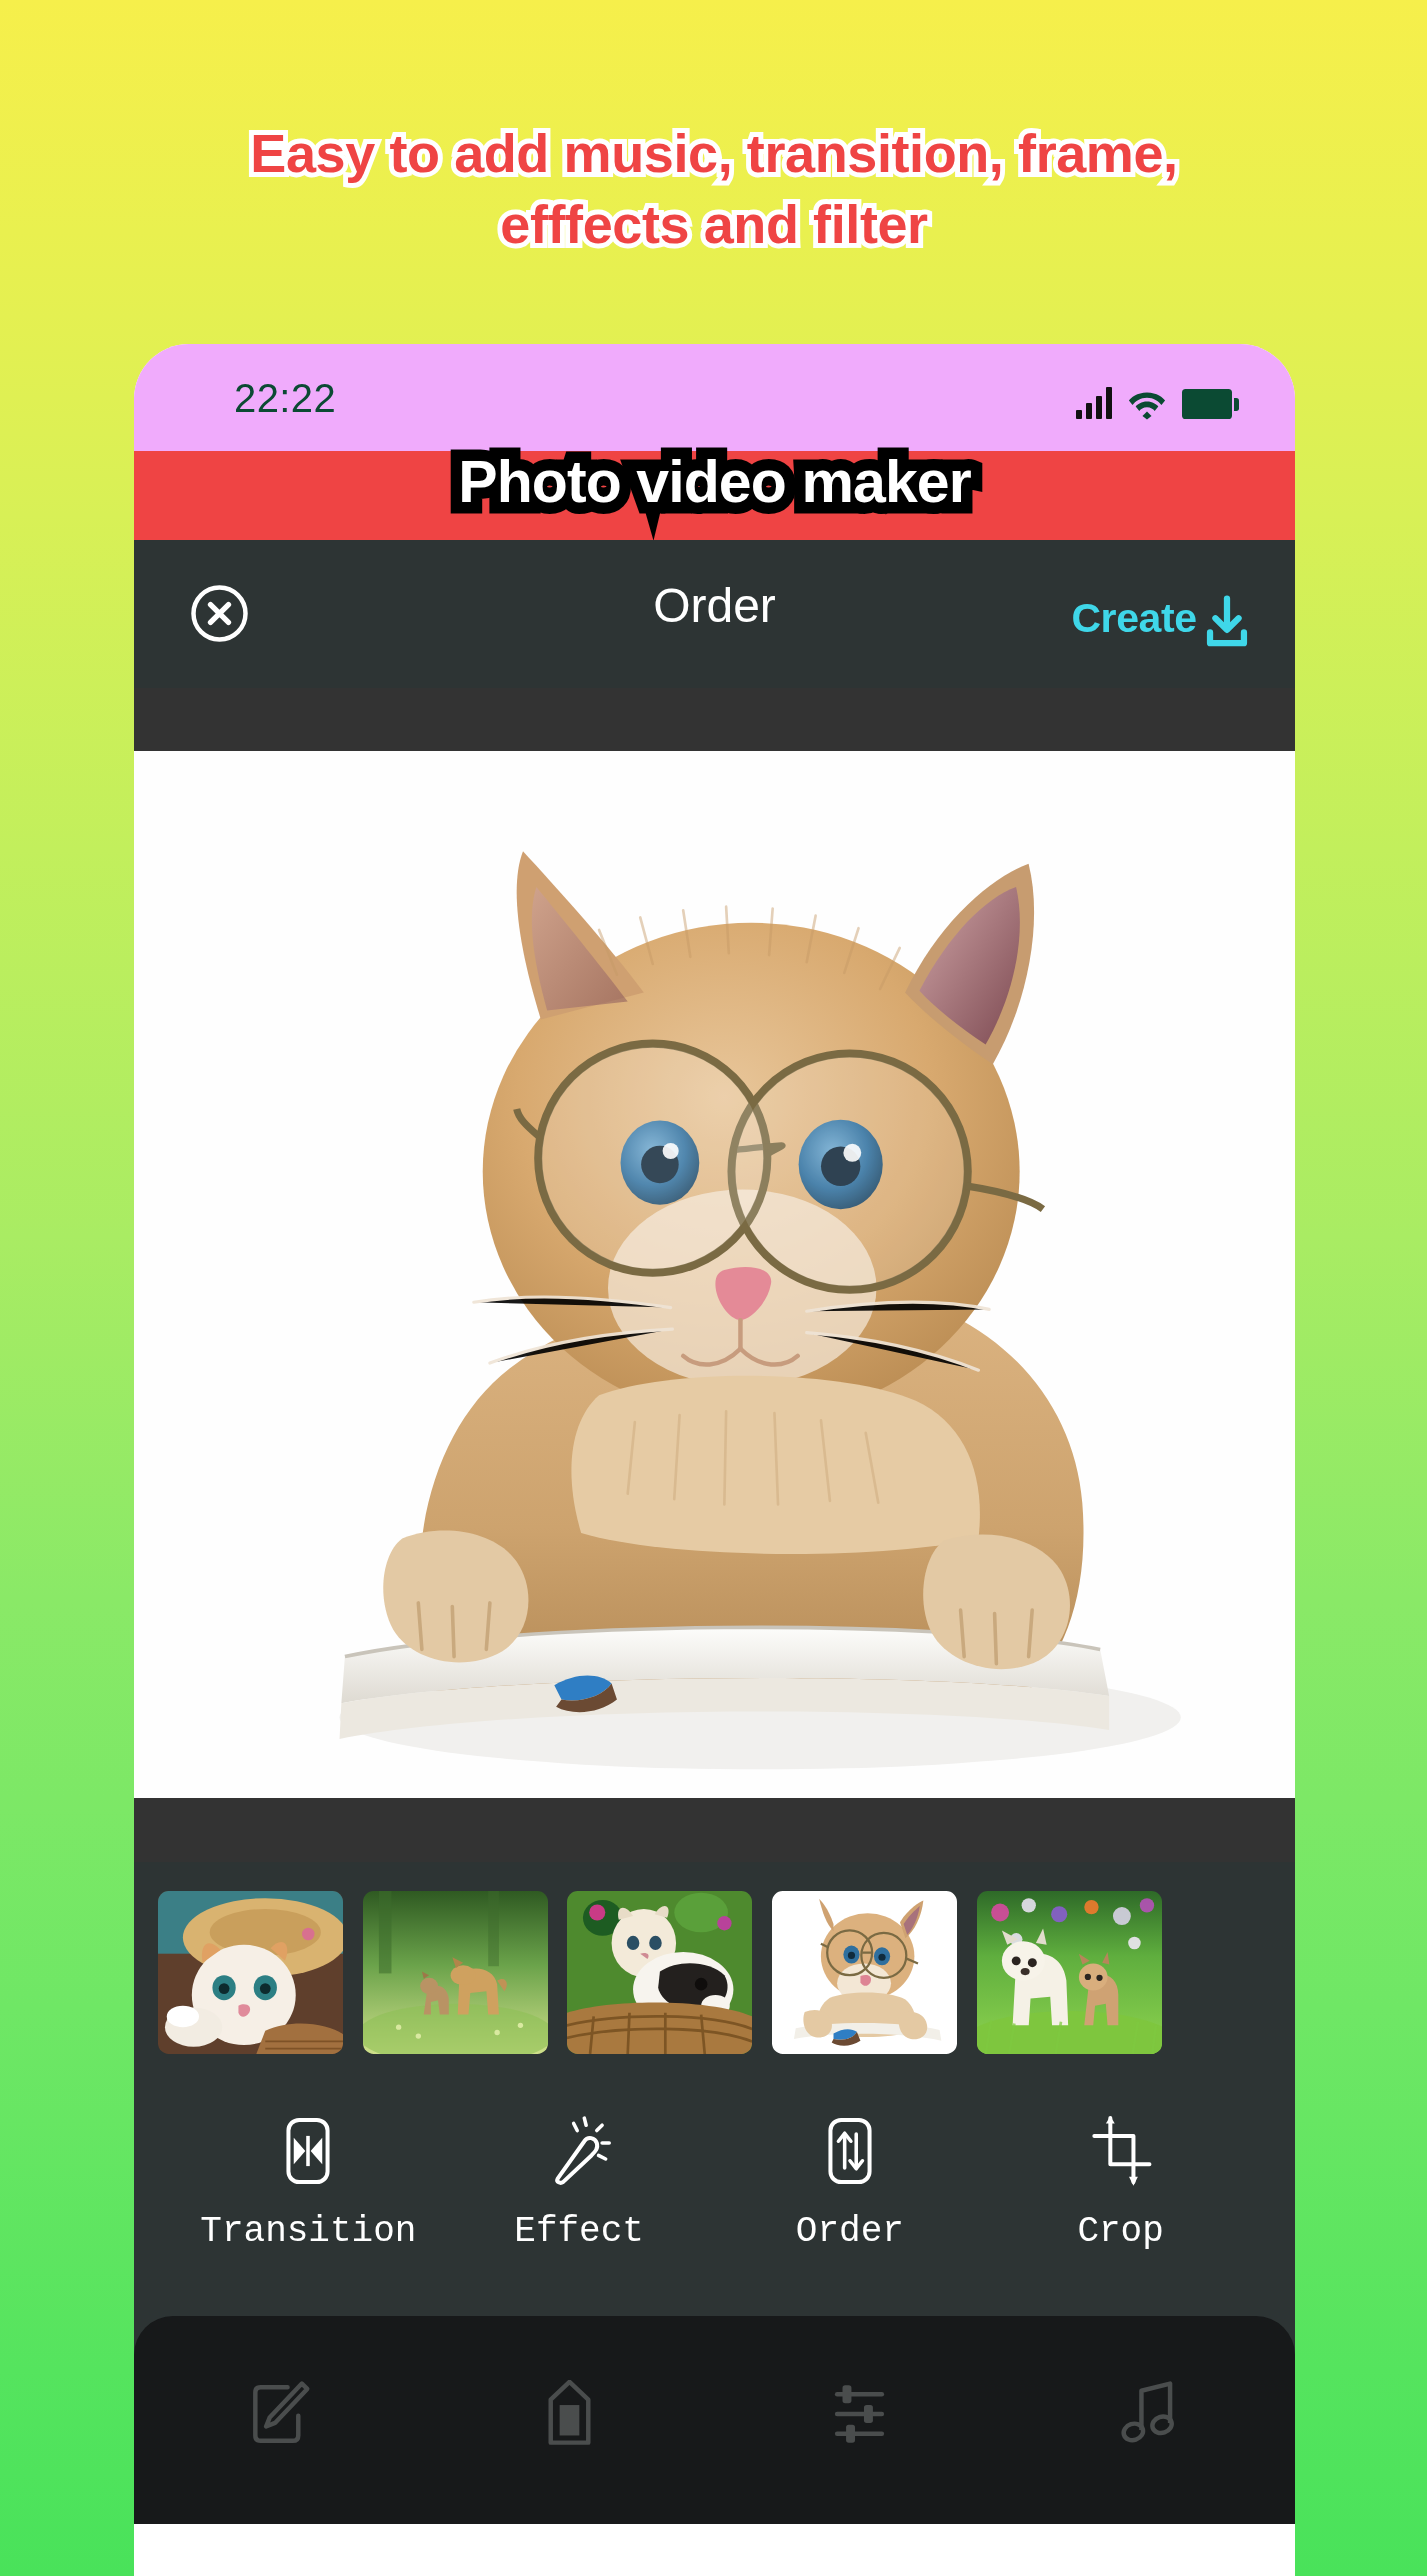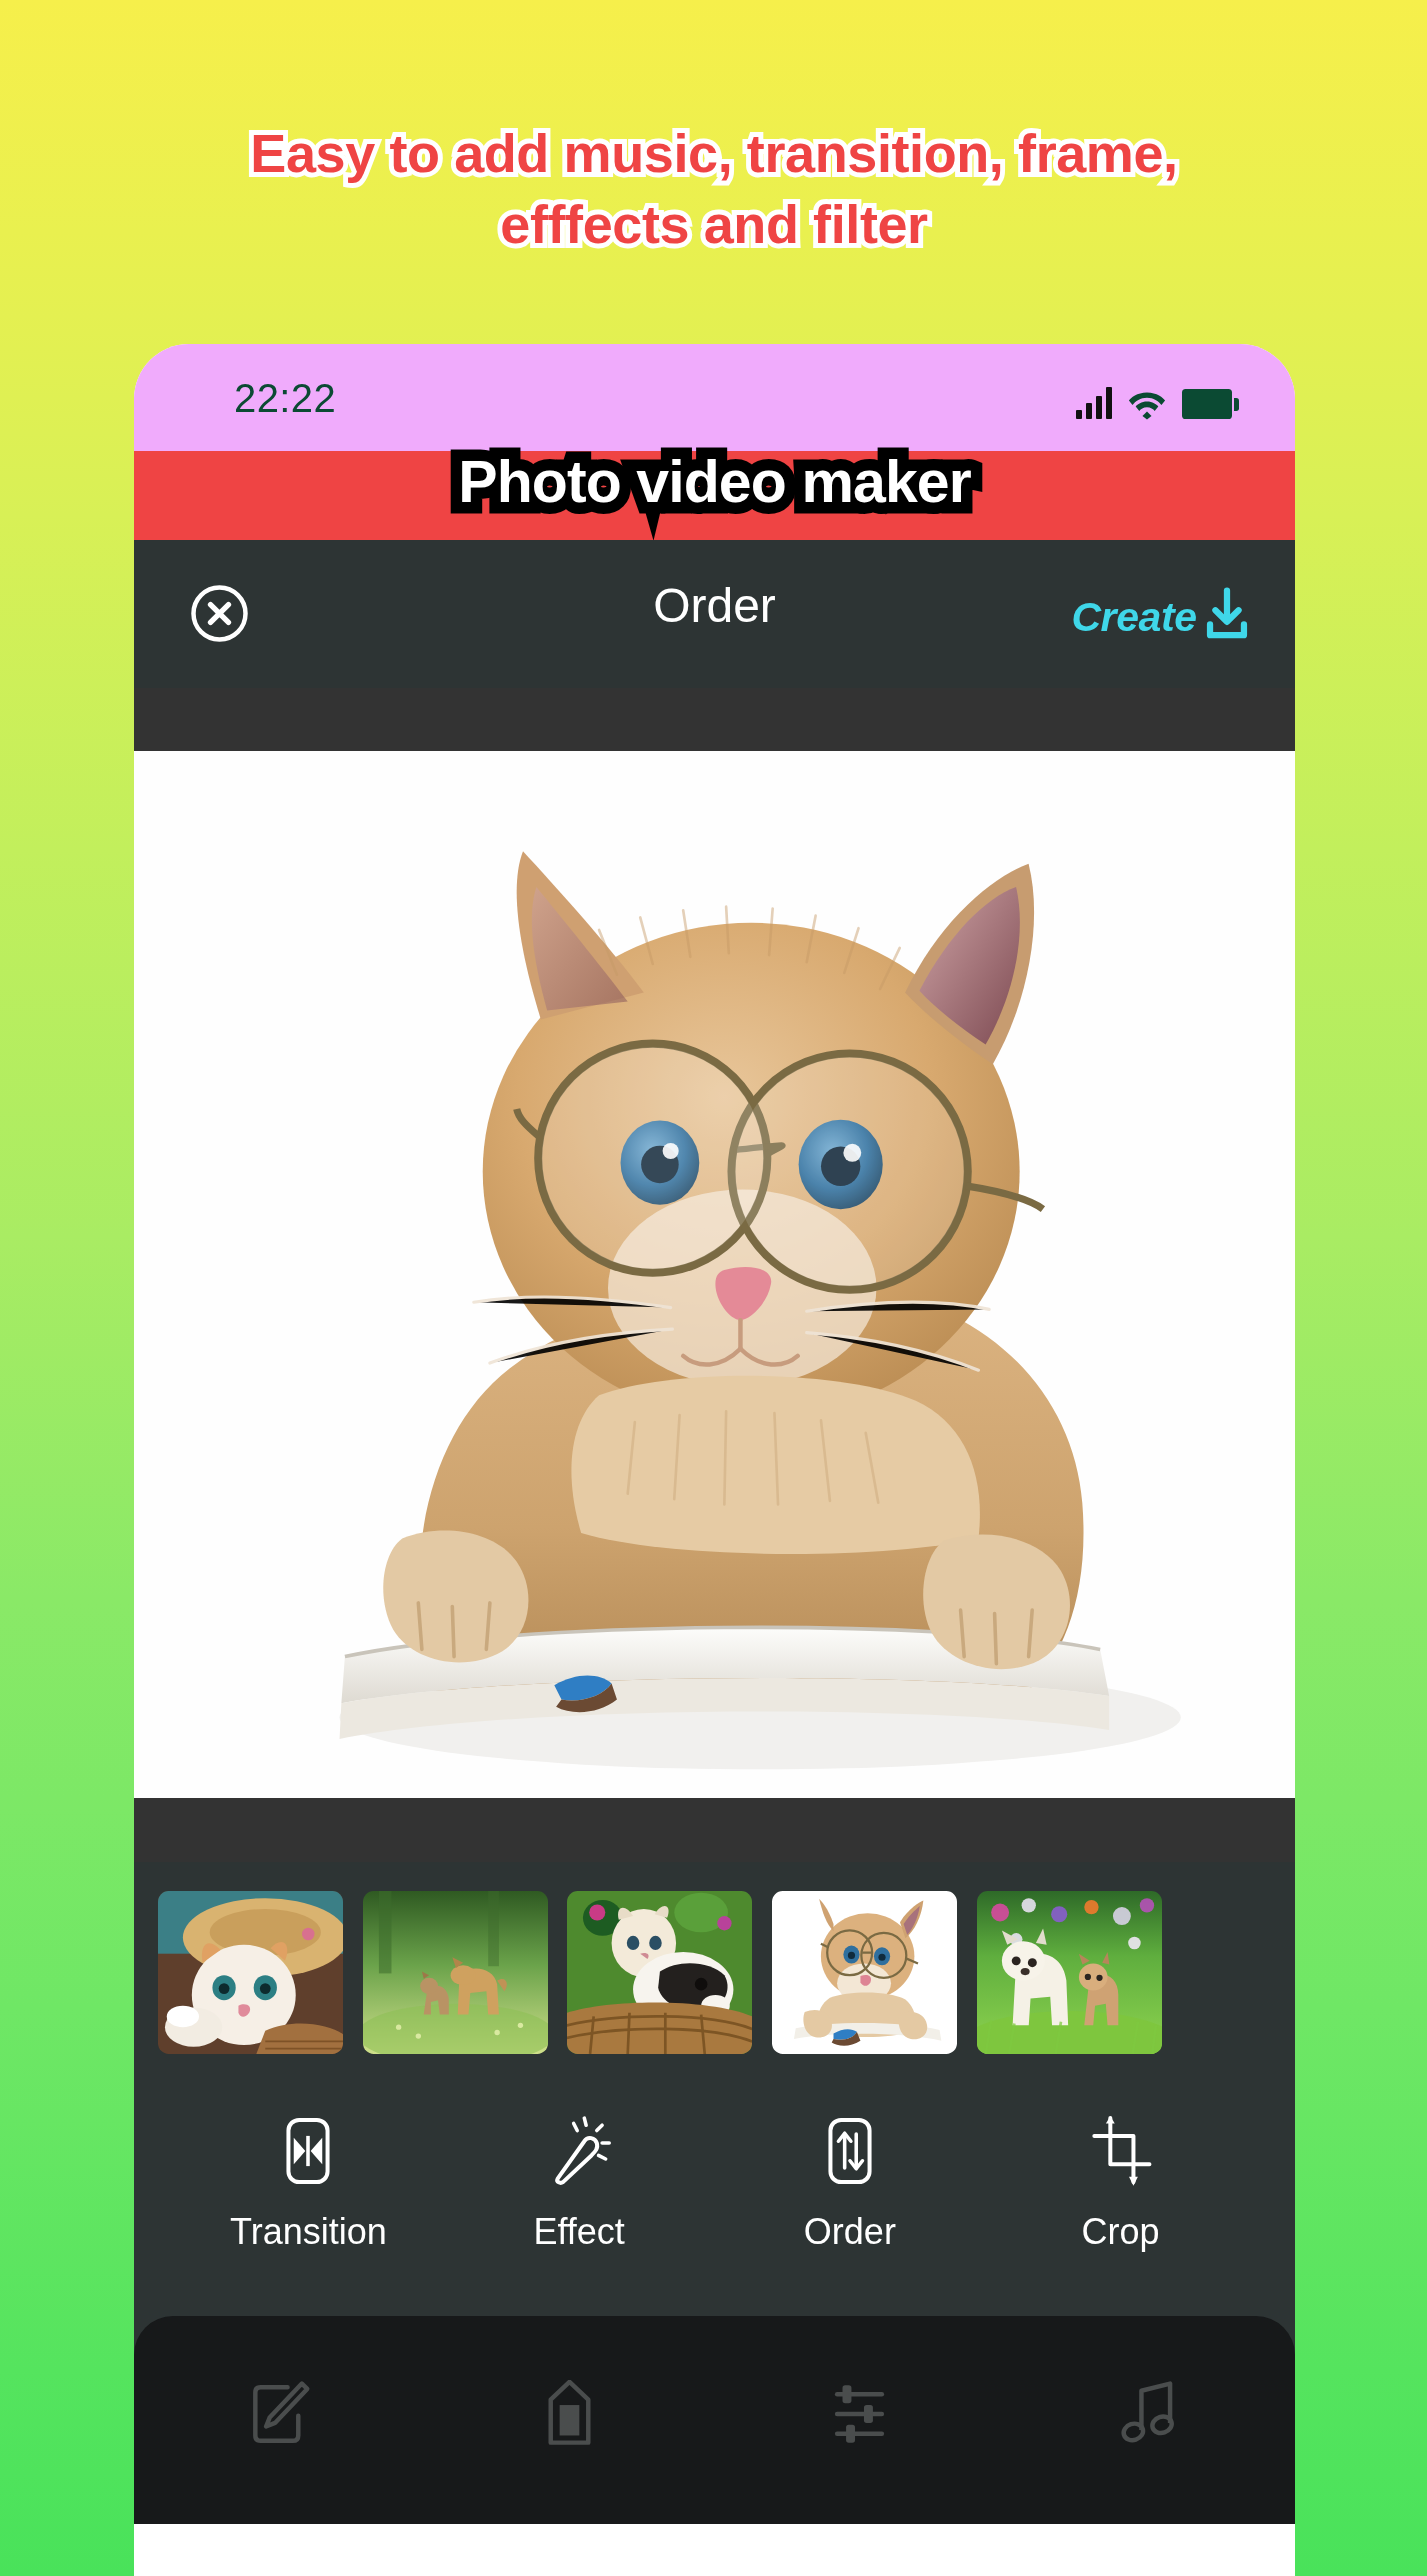--- a/index.html
+++ b/index.html
@@ -132,25 +132,24 @@
   .toolbar-title {
     position: absolute;
     left: 0; right: 0; top: 38px;
     text-align: center;
     font-size: 48px;
     color: #ffffff;
     font-weight: 400;
   }
   .create-btn {
     position: absolute;
-    right: 43px; top: 47px;
+    right: 43px; top: 55px;
     display: flex;
-    align-items: flex-end;
+    align-items: flex-start;
     gap: 5.4px;
-    font-style: italic;
   }
   .create-label {
     font-size: 41px;
     font-weight: bold;
     color: #3fd7e9;
     letter-spacing: -0.4px;
   }
   .create-ic { width: 50px; height: 54px; }
 
   .toolbar-sub {
@@ -194,20 +193,21 @@
   .thumb.selected {
     border: 6.3px solid #ffffff;
     background: #ffffff;
   }
   .thumb svg { display: block; width: 100%; height: 100%; }
 
   
   .tool-row {
     display: flex;
     padding: 59px 39px 0 39px;
+    font-family: Liberation Mono, monospace;
   }
   .tool {
     flex: 1;
     text-align: center;
     color: #ffffff;
   }
   .tool-ic { height: 75px; display: flex; align-items: center; justify-content: center; }
   .tool-ic svg { width: 64px; height: 70px; }
   .tool-label {
     margin-top: 23px;

